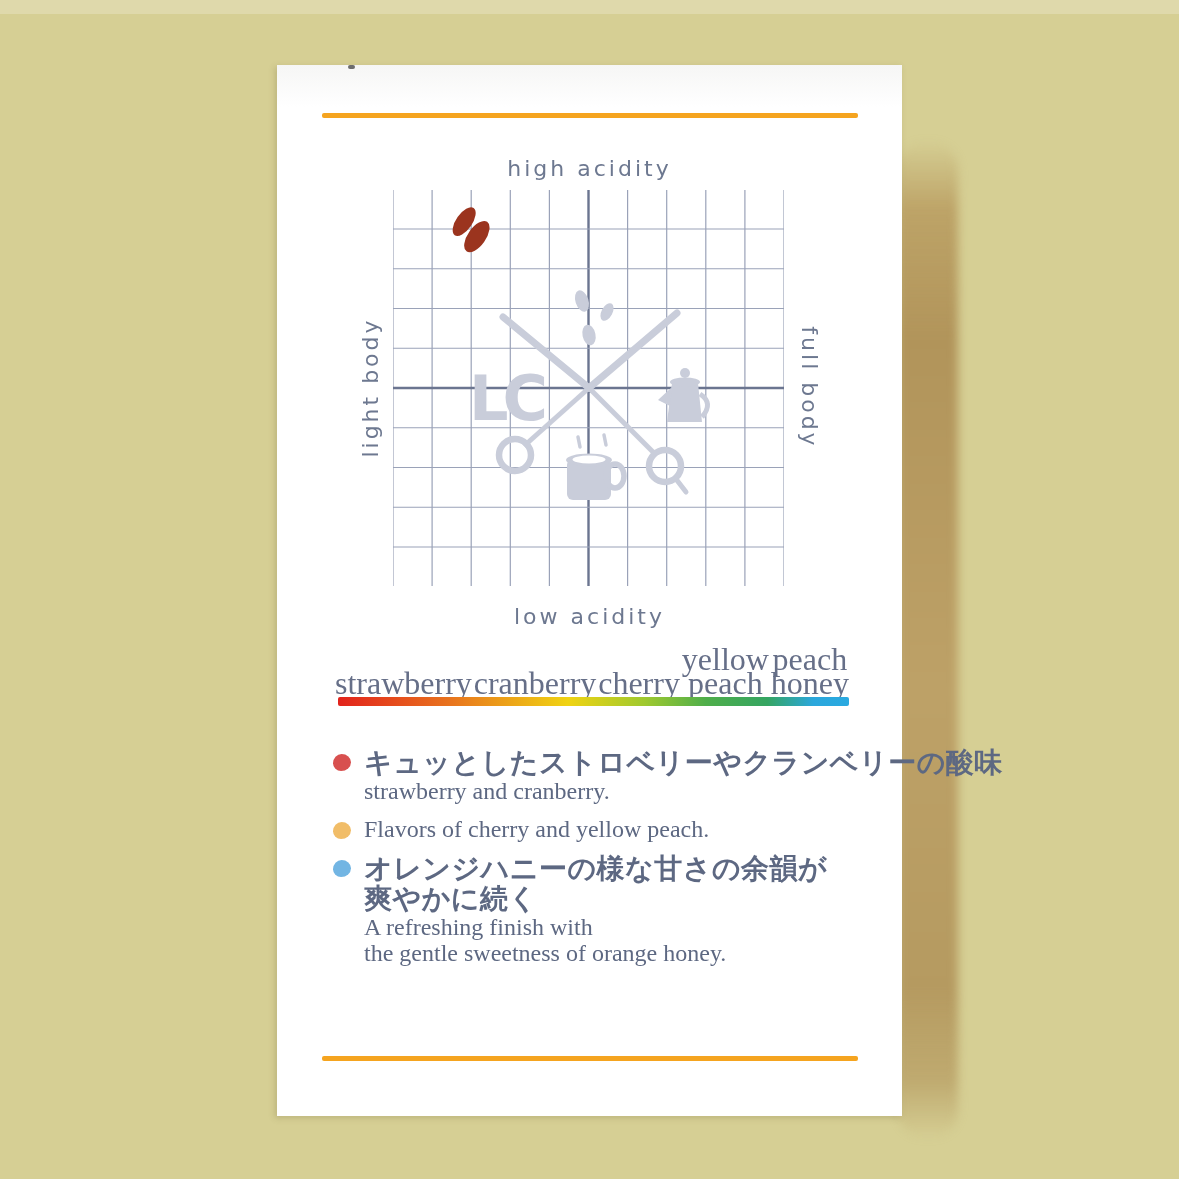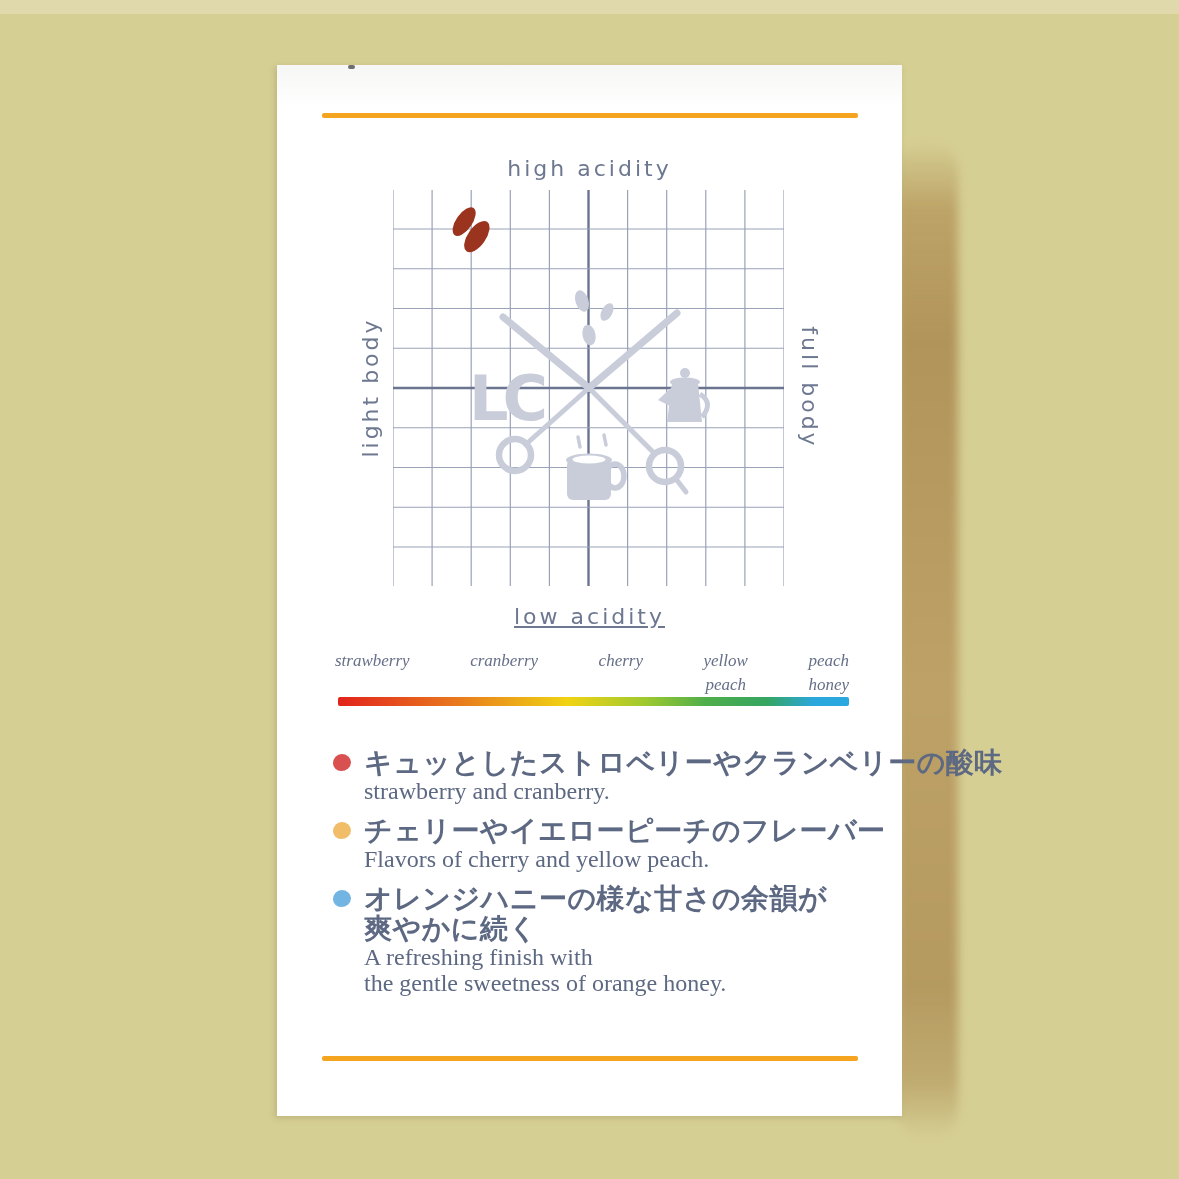--- a/index.html
+++ b/index.html
@@ -11,27 +11,27 @@
          filter:blur(5px);}
   .card{position:absolute;left:277px;top:65px;width:625px;height:1051px;background:#ffffff;
         background:linear-gradient(180deg,#f6f6f5 0%,#ffffff 4%);
         box-shadow:-2px 2px 6px rgba(110,100,55,0.25);}
   .clip-mark{position:absolute;left:71px;top:0px;width:7px;height:4px;background:#6d6d6d;border-radius:2px;}
   .rule{position:absolute;left:45px;width:536px;height:5px;border-radius:2px;}
   .rule.top{top:48px;}
   .rule.bottom{top:991px;}
   .axis-label{position:absolute;color:#6d7890;font-size:22px;letter-spacing:3px;font-weight:500;white-space:nowrap;}
   .axis-label.top{left:0;width:625px;top:91px;text-align:center;}
-  .axis-label.bottom{left:0;width:625px;top:539px;text-align:center;text-decoration:underline;}
+  .axis-label.bottom{left:0;width:625px;top:539px;text-align:center;}
   .axis-label.left{left:-7px;top:310px;width:200px;text-align:center;transform:rotate(-90deg);transform-origin:center;}
   .axis-label.right{left:432px;top:310px;width:200px;text-align:center;transform:rotate(90deg);transform-origin:center;}
   .grid-wrap{position:absolute;left:116px;top:125px;width:371px;height:396px;}
   .flavor-row{position:absolute;left:58px;top:584px;width:514px;height:46px;display:flex;
-              justify-content:space-between;align-items:flex-start;
-              font-family:"Liberation Serif","DejaVu Serif",serif;font-size:17px;color:#666f88;font-style:italic;}
+              justify-content:space-between;align-items:flex-end;
+              font-family:"Liberation Serif","DejaVu Serif",serif;font-size:32px;color:#666f88;}
   .flavor-item{text-align:center;line-height:24px;white-space:nowrap;}
   .gradient-bar{position:absolute;left:61px;top:632px;width:511px;height:9px;border-radius:2px;}
   .notes{position:absolute;left:56px;top:683px;width:520px;}
   .note{display:flex;margin-bottom:12px;}
   .note-bullet{flex:none;width:18px;height:17px;margin:6px 13px 0 0;
                border-radius:48% 52% 55% 45% / 55% 48% 52% 45%;}
   .jp-line{font-size:28px;line-height:30px;color:#5d6882;
            font-family:"Liberation Serif","DejaVu Serif",serif;font-weight:600;letter-spacing:0.5px;white-space:nowrap;}
   .en-line{font-size:24px;line-height:26px;color:#5d6882;
            font-family:"Liberation Serif","DejaVu Serif",serif;white-space:nowrap;}
@@ -150,21 +150,20 @@
         <div class="note">
           <span class="note-bullet" style="background: rgb(216, 80, 79);"></span>
           <div>
             <div class="jp-line">キュッとしたストロベリーやクランベリーの酸味</div>
             <div class="en-line">strawberry and cranberry.</div>
           </div>
         </div>
         <div class="note">
           <span class="note-bullet" style="background: rgb(241, 189, 104);"></span>
           <div>
-            <div class="jp-line">チェリーやイエローピーチのフレーバー</div>
             <div class="en-line">Flavors of cherry and yellow peach.</div>
           </div>
         </div>
         <div class="note">
           <span class="note-bullet" style="background: rgb(114, 181, 227);"></span>
           <div>
             <div class="jp-line">オレンジハニーの様な甘さの余韻が</div>
             <div class="jp-line">爽やかに続く</div>
             <div class="en-line">A refreshing finish with</div>
             <div class="en-line">the gentle sweetness of orange honey.</div>

